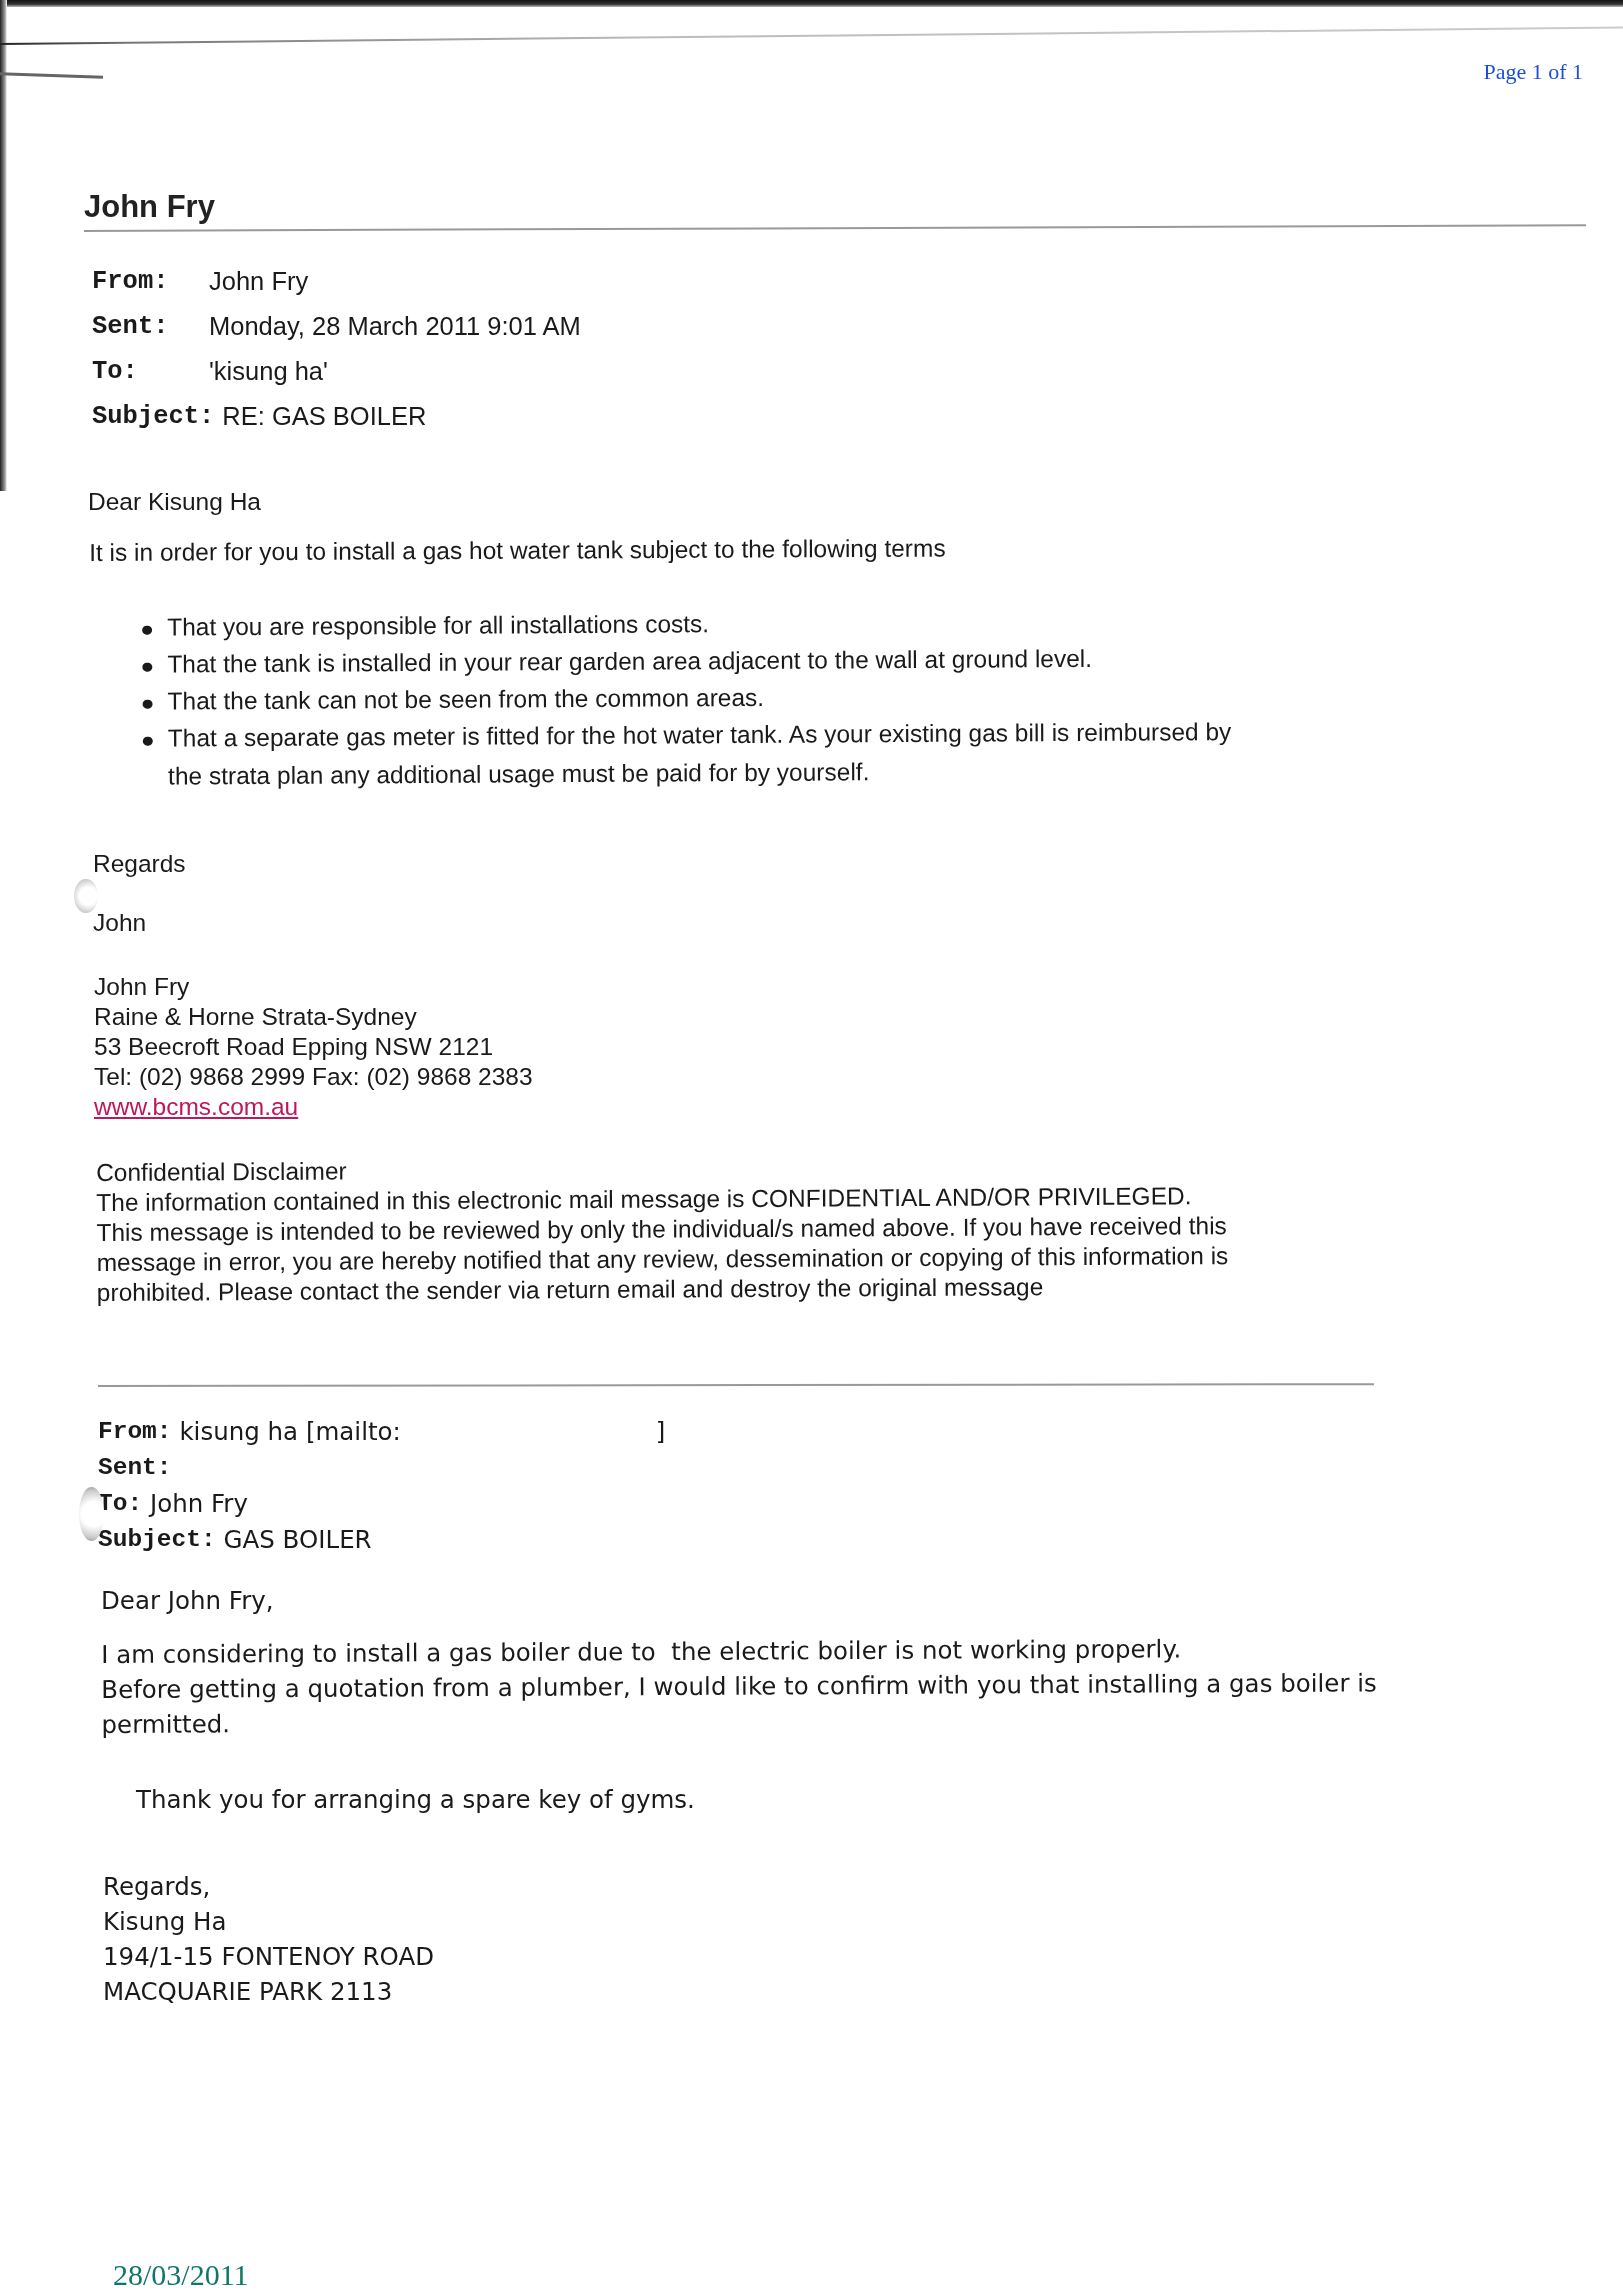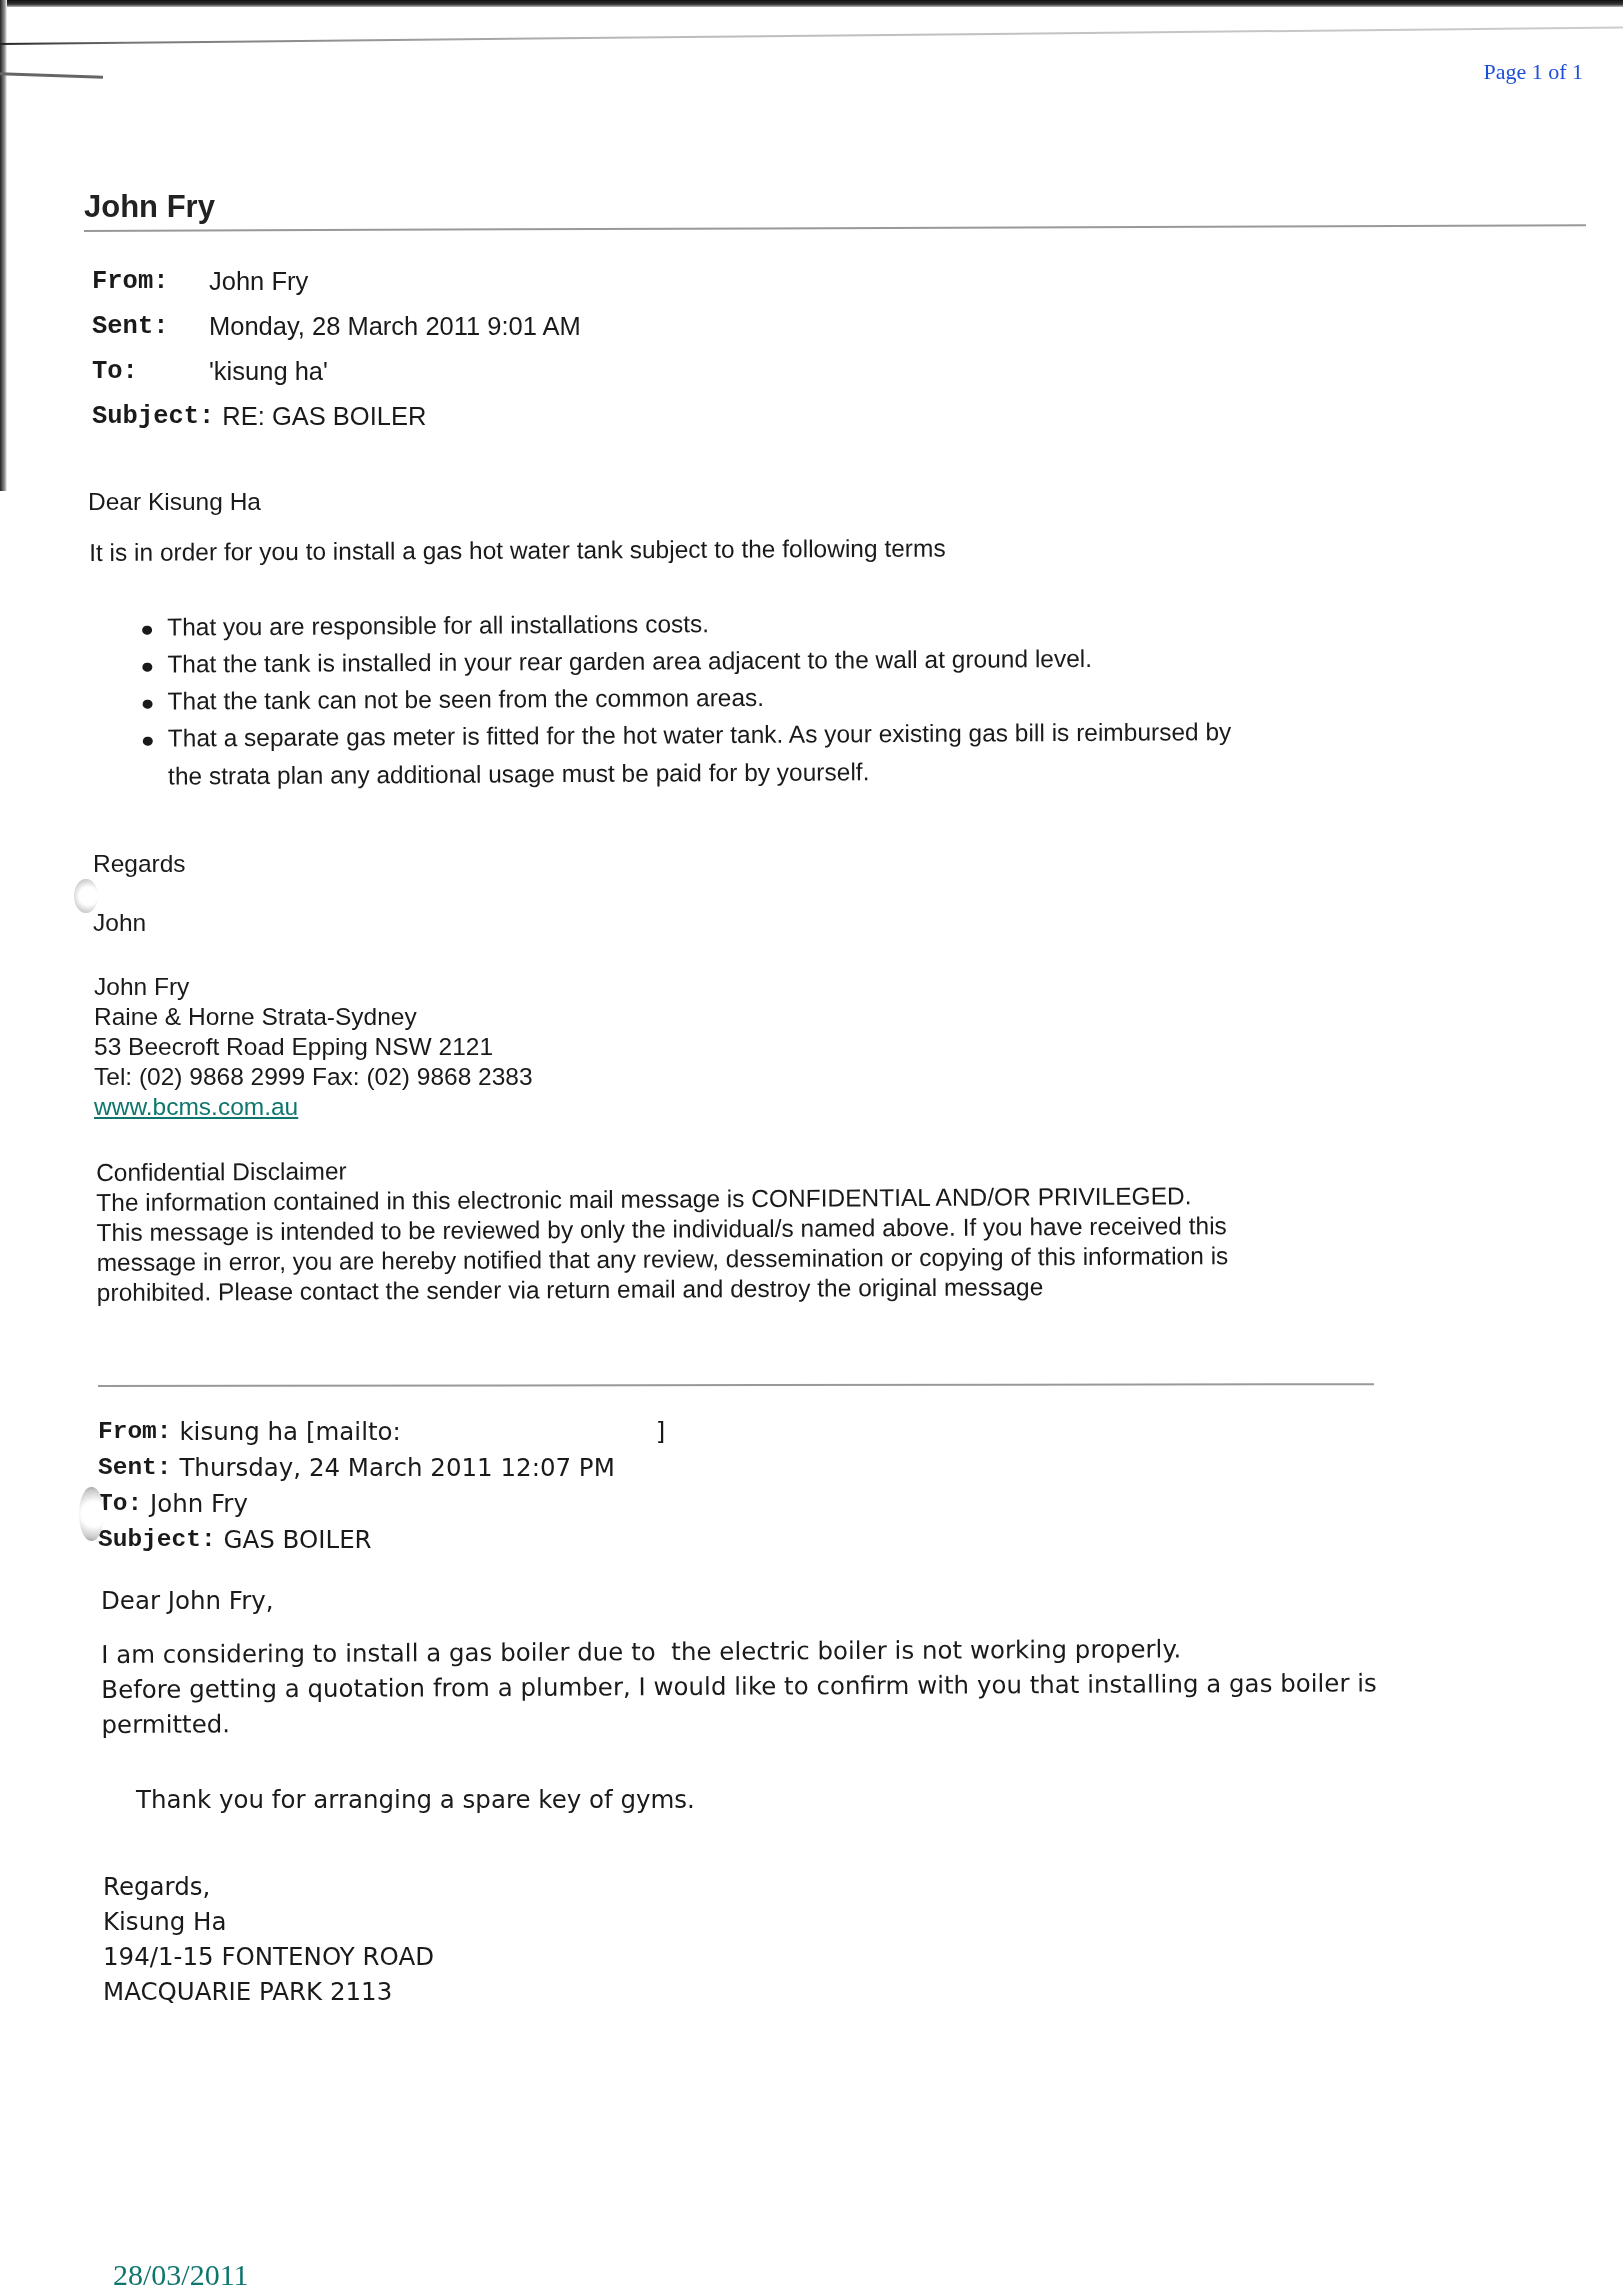--- a/index.html
+++ b/index.html
@@ -46,21 +46,21 @@
     .hdr-val { }
     .para { font-size: 24.5px; line-height: 32px; margin: 0; white-space: pre-wrap; }
     .bullets { list-style: none; margin: 0; padding: 0; }
     .bullets li { position: relative; font-size: 24.5px; line-height: 37px; padding-left: 79px; }
     .bullets li::before {
       content: ""; position: absolute; left: 54px; top: 16.7px;
       width: 9.8px; height: 9.8px; border-radius: 50%; background: #1a1a1a;
     }
     .bullets li .wrap { display: block; line-height: 40px; }
     .sig { font-size: 24.5px; line-height: 30px; }
-    .link { text-decoration: underline; color: #0f766e; }
+    .link { text-decoration: underline; color: #be185d; }
     .disclaimer { font-size: 24.5px; line-height: 30px; width: 1325px; transform: rotate(-0.35deg); transform-origin: left top; }
 
     .m2 { font-family: "DejaVu Sans", sans-serif; }
     .m2 .hdr-row { font-size: 24.5px; line-height: 36px; }
     .m2 .para { font-size: 24.5px; line-height: 35px; }
     .redacted { display: inline-block; width: 255px; height: 22.6px; vertical-align: middle; }
 
     .footer-date {
       position: absolute; left: 113px; top: 2258px;
       font-family: "Liberation Serif", serif; font-size: 30px; color: #0f766e;
@@ -143,21 +143,20 @@
 <div class="m2">
   <div class="block" style="left:98px; top:1414px;">
     <div class="hdr-row">
       <span class="hdr-label inline">From:</span>
       <span class="hdr-val">kisung ha [mailto:</span>
       <span class="redacted"></span>
       <span>]</span>
     </div>
     <div class="hdr-row">
       <span class="hdr-label inline">Sent:</span>
-      <span class="hdr-val">Thursday, 24 March 2011 12:07 PM</span>
     </div>
     <div class="hdr-row">
       <span class="hdr-label inline">To:</span>
       <span class="hdr-val">John Fry</span>
     </div>
     <div class="hdr-row">
       <span class="hdr-label inline">Subject:</span>
       <span class="hdr-val">GAS BOILER</span>
     </div>
   </div>

